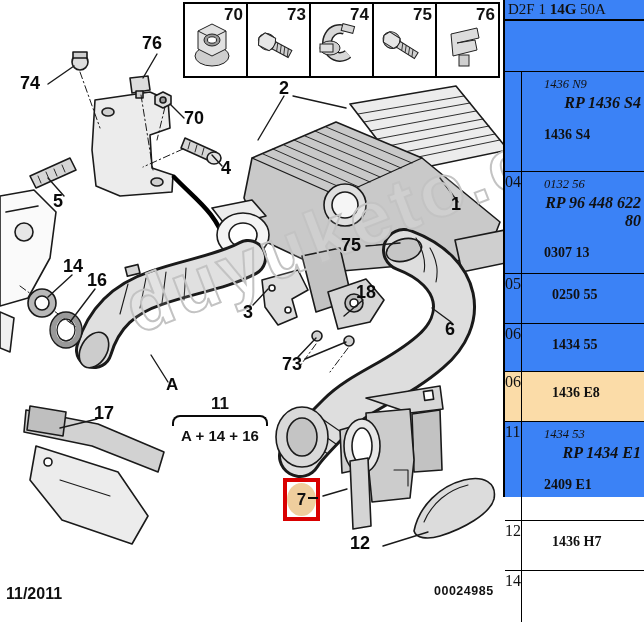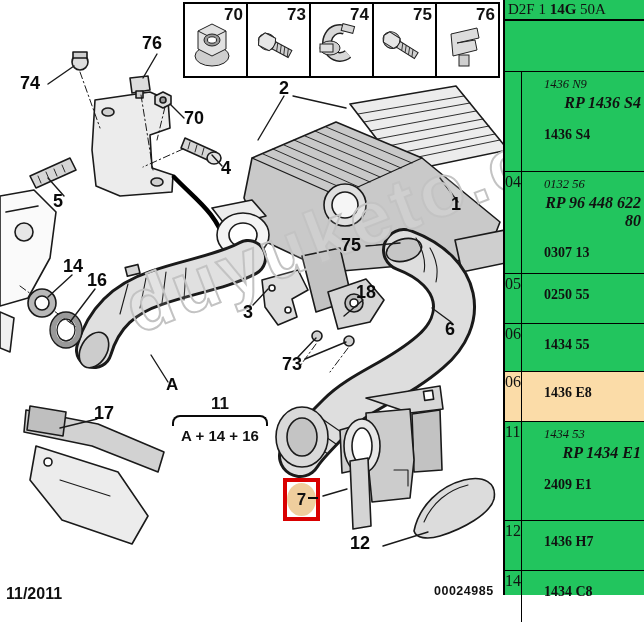--- a/index.html
+++ b/index.html
@@ -30,35 +30,35 @@
   
   #box7{position:absolute;left:283px;top:478px;width:37px;height:43px;z-index:4;
         border:4px solid #d90000;box-sizing:border-box;display:flex;align-items:center;justify-content:center;}
   #circle7{width:33px;height:33px;border-radius:50%;background:#efce9d;display:flex;
            align-items:center;justify-content:center;font-weight:bold;font-size:17px;}
   .dash7{position:absolute;right:-2px;top:15px;width:10px;height:2px;background:#0a0a0a;}
   
   .footer-date{position:absolute;left:6px;top:585px;z-index:4;font-weight:bold;font-size:16px;}
   .footer-doc{position:absolute;left:434px;top:584px;z-index:4;font-weight:bold;font-size:12.5px;letter-spacing:.5px;}
   
-  #table-col{position:absolute;left:503px;top:0;width:141px;height:595px;z-index:5;
-             border-left:2px solid #000;box-sizing:border-box;background:#22c55e;
+  #table-col{position:absolute;left:503px;top:0;width:141px;height:497px;z-index:5;
+             border-left:2px solid #000;box-sizing:border-box;background:#3b82f6;
              font-family:"Liberation Serif",serif;}
   #tbl-header{height:21px;border-bottom:2px solid #000;font-size:15px;padding:1px 0 0 3px;
               box-sizing:border-box;white-space:nowrap;overflow:hidden;}
   .trow{display:flex;box-sizing:border-box;border-top:1.5px solid #000;gap:16px;}
   .trow.spacer{border-top:none;}
   .tnum{width:17px;border-right:1.5px solid #000;box-sizing:border-box;font-size:16px;
         padding:1px 0 0 0;flex:none;}
   .tcell{flex:1;padding:5px 3px 0 6px;box-sizing:border-box;overflow:hidden;}
   .trow.short .tcell{padding-top:13px;}
   .ref{font-style:italic;font-size:12.5px;}
   .rp{font-style:italic;font-weight:bold;font-size:16px;text-align:right;margin-top:2px;}
   .part{font-weight:bold;font-size:14px;margin-top:15px;}
-  .trow.short .part{margin-top:0;}
+  .trow.short .part{margin-top:0;margin-left:8px;}
   .trow.hl{background:#fbdca8;}
 </style>
 </head>
 <body>
 
 <div id="stage">
 
   <svg id="diagram-svg" width="503" height="625" viewBox="0 0 503 625">
     <g stroke="#1a1a1a" stroke-width="1.6" fill="none" stroke-linejoin="round" stroke-linecap="round">
 
@@ -373,19 +373,16 @@
 
     <div class="trow short" style="height:50px">
       <div class="tnum">12</div>
       <div class="tcell">
           <div class="part">1436 H7</div>
         </div>
     </div>
 
     <div class="trow short" style="height:52px">
       <div class="tnum">14</div>
-      <div class="tcell">
-          <div class="part">1434 C8</div>
-        </div>
     </div>
   </div>
 
 </div>
 
 </body></html>

